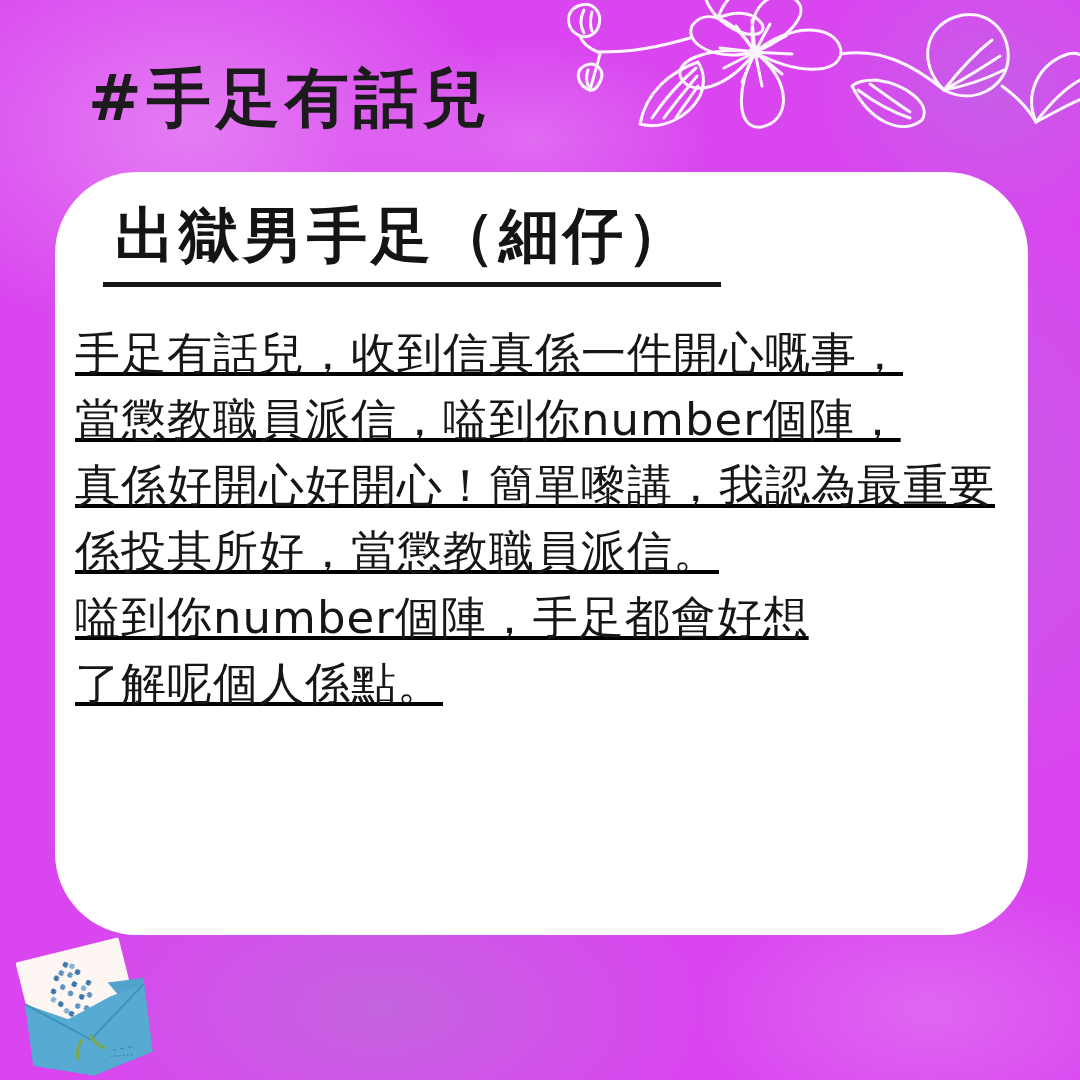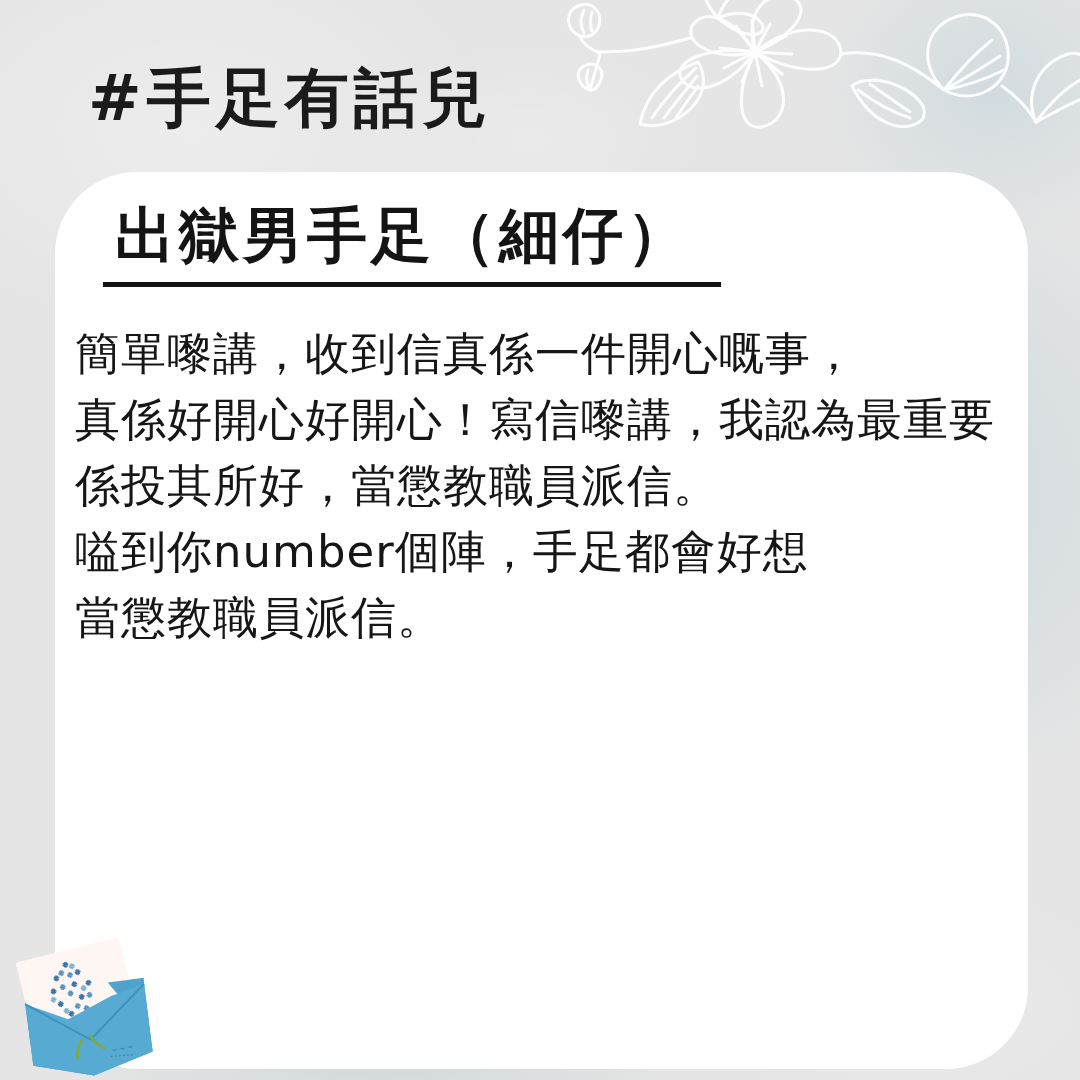--- a/index.html
+++ b/index.html
@@ -1,19 +1,19 @@
 <!DOCTYPE html>
 <html><head>
 <meta charset="utf-8">
 <style>
   html,body{margin:0;padding:0;}
   body{width:1080px;height:1080px;overflow:hidden;background:#9fcfe0;}
   .canvas{
     position:relative;width:1080px;height:1080px;
-    background:#e5e5e5;
+    background:#d946ef;
     font-family:"DejaVu Sans",sans-serif;
     overflow:hidden;
   }
   
   .blob{position:absolute;pointer-events:none;}
   .b1{left:-120px;top:-80px;width:620px;height:420px;
       background:radial-gradient(closest-side,rgba(255,255,255,.30),rgba(255,255,255,0));}
   .b2{left:620px;top:180px;width:600px;height:620px;
       background:radial-gradient(closest-side,rgba(124,176,196,.22),rgba(124,176,196,0));}
   .b3{left:60px;top:840px;width:640px;height:340px;
@@ -24,22 +24,22 @@
       background:radial-gradient(closest-side,rgba(255,255,255,.18),rgba(255,255,255,0));}
   .b6{left:350px;top:40px;width:360px;height:200px;
       background:radial-gradient(closest-side,rgba(255,255,255,.20),rgba(255,255,255,0));}
 
   .hashtag{
     position:absolute;left:88px;top:55px;
     font-size:64px;font-weight:700;letter-spacing:5px;
     color:#1b1b1b;white-space:nowrap;
   }
   .card{
-    position:absolute;left:55px;top:172px;width:973px;height:897px;
-    background:#ffffff;border-radius:82px;
+    position:absolute;left:55px;top:172px;width:973px;height:763px;
+    background:#ffffff;border-radius:82px;text-decoration:underline;
   }
   .card-title{
     display:inline-block;margin:26px 0 0 48px;
     font-size:60px;line-height:74px;font-weight:700;letter-spacing:4px;
     color:#141414;white-space:nowrap;
     border-bottom:5px solid #141414;
     padding:0 30px 10px 12px;
   }
   .body-text{
     margin:34px 18px 0 20px;
@@ -118,25 +118,26 @@
     <path d="M496,132 C484,104 498,74 528,64 C536,62 542,64 546,70"></path>
     <path d="M496,132 C508,116 522,100 540,90"></path>
     <path d="M496,132 C512,124 528,114 544,108"></path>
   </svg>
 
   <div class="hashtag">#手足有話兒</div>
 
   <div class="card">
     <div class="card-title">出獄男手足（細仔）</div>
     <div class="body-text">
-      <div class="line">簡單嚟講，收到信真係一件開心嘅事，</div>
-      <div class="line">真係好開心好開心！寫信嚟講，我認為最重要</div>
+      <div class="line">手足有話兒，收到信真係一件開心嘅事，</div>
+      <div class="line">當懲教職員派信，嗌到你number個陣，</div>
+      <div class="line">真係好開心好開心！簡單嚟講，我認為最重要</div>
       <div class="line">係投其所好，當懲教職員派信。</div>
       <div class="line">嗌到你number個陣，手足都會好想</div>
-      <div class="line">當懲教職員派信。</div>
+      <div class="line">了解呢個人係點。</div>
     </div>
   </div>
 
   <svg class="envelope" viewBox="0 0 152 144">
     <g transform="rotate(-4 76 80)">
 
       <path d="M16,54 L136,46 L140,120 L80,140 L20,126 Z" fill="#4fa3cd"></path>
 
       <g transform="rotate(-10 70 55)">
         <rect x="16" y="12" width="106" height="88" rx="2" fill="#fdf6f2"></rect>

